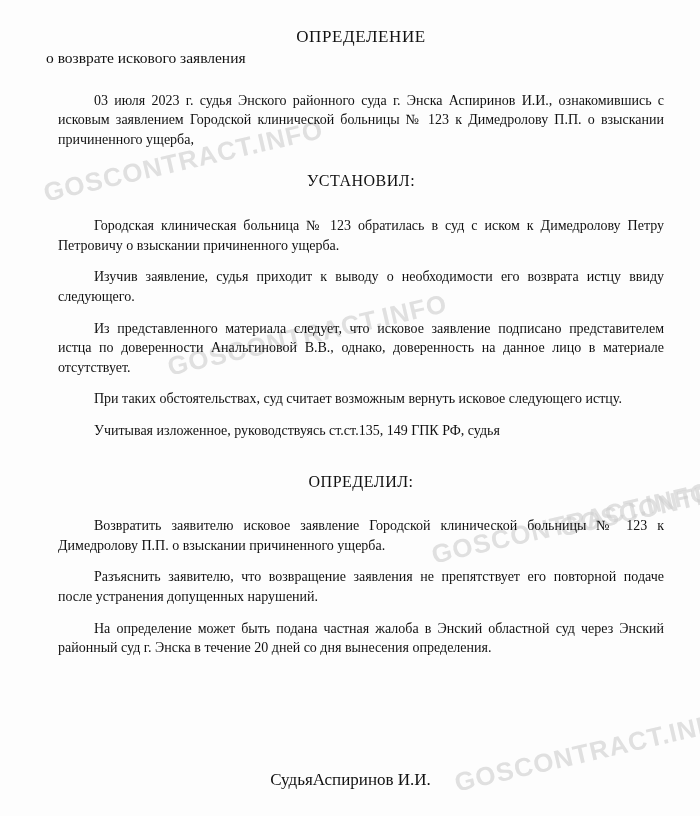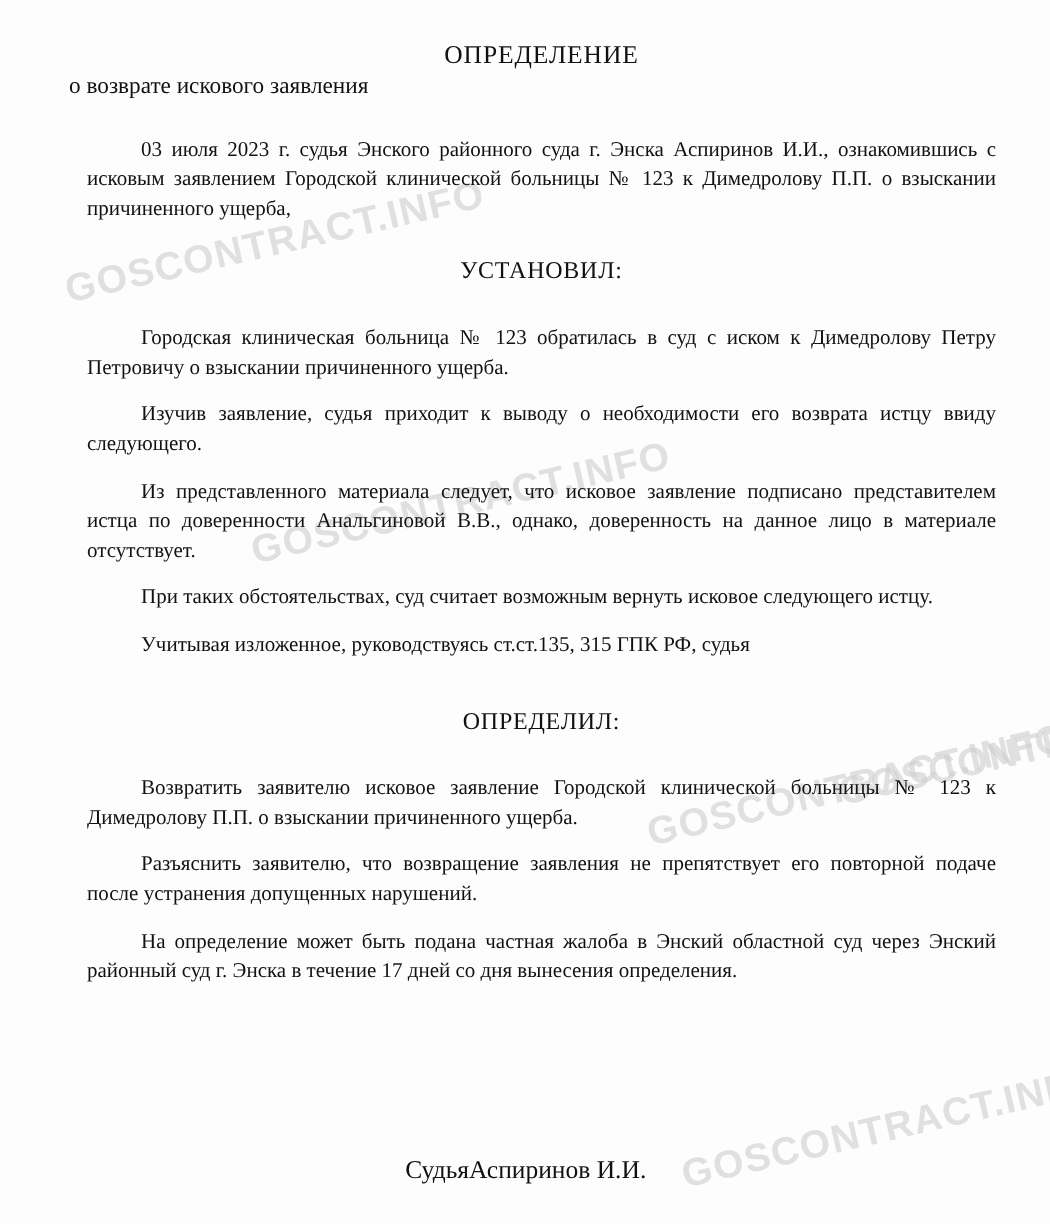--- a/index.html
+++ b/index.html
@@ -121,27 +121,27 @@
     <div class="doc-subtitle">о возврате искового заявления</div>
 
     <p class="para block-preamble">03    июля 2023 г. судья Энского районного    суда г. Энска Аспиринов И.И., ознакомившись с исковым заявлением Городской клинической больницы № 123 к Димедролову П.П.  о взыскании причиненного ущерба,</p>
 
     <div class="heading-center heading-ustanovil">УСТАНОВИЛ:</div>
 
     <p class="para block-after-heading">Городская клиническая больница № 123   обратилась в суд с иском к Димедролову Петру Петровичу о взыскании причиненного ущерба.</p>
     <p class="para">Изучив заявление, судья приходит к выводу о необходимости его возврата истцу ввиду следующего.</p>
     <p class="para">Из представленного материала следует, что исковое заявление подписано представителем истца по доверенности Анальгиновой В.В., однако, доверенность на данное лицо в материале отсутствует.</p>
     <p class="para">При таких обстоятельствах, суд считает возможным вернуть исковое  следующего истцу.</p>
-    <p class="para">Учитывая изложенное, руководствуясь ст.ст.135, 315 ГПК РФ, судья</p>
+    <p class="para">Учитывая изложенное, руководствуясь ст.ст.135, 149 ГПК РФ, судья</p>
 
     <div class="heading-center heading-opredelil">ОПРЕДЕЛИЛ:</div>
 
     <p class="para block-after-heading">Возвратить заявителю исковое  заявление Городской клинической больницы № 123 к Димедролову П.П.  о взыскании причиненного ущерба.</p>
     <p class="para">Разъяснить заявителю, что возвращение заявления не препятствует его повторной подаче после устранения допущенных нарушений.</p>
-    <p class="para">На определение может быть подана частная жалоба в Энский областной  суд  через Энский районный суд г. Энска в течение 17 дней со дня вынесения определения.</p>
+    <p class="para">На определение может быть подана частная жалоба в Энский областной  суд  через Энский районный суд г. Энска в течение 20 дней со дня вынесения определения.</p>
 
   </div>
 
   <div class="signature-row">
     <span>Судья</span>
     <span>Аспиринов И.И.</span>
   </div>
 
 </div>
 

